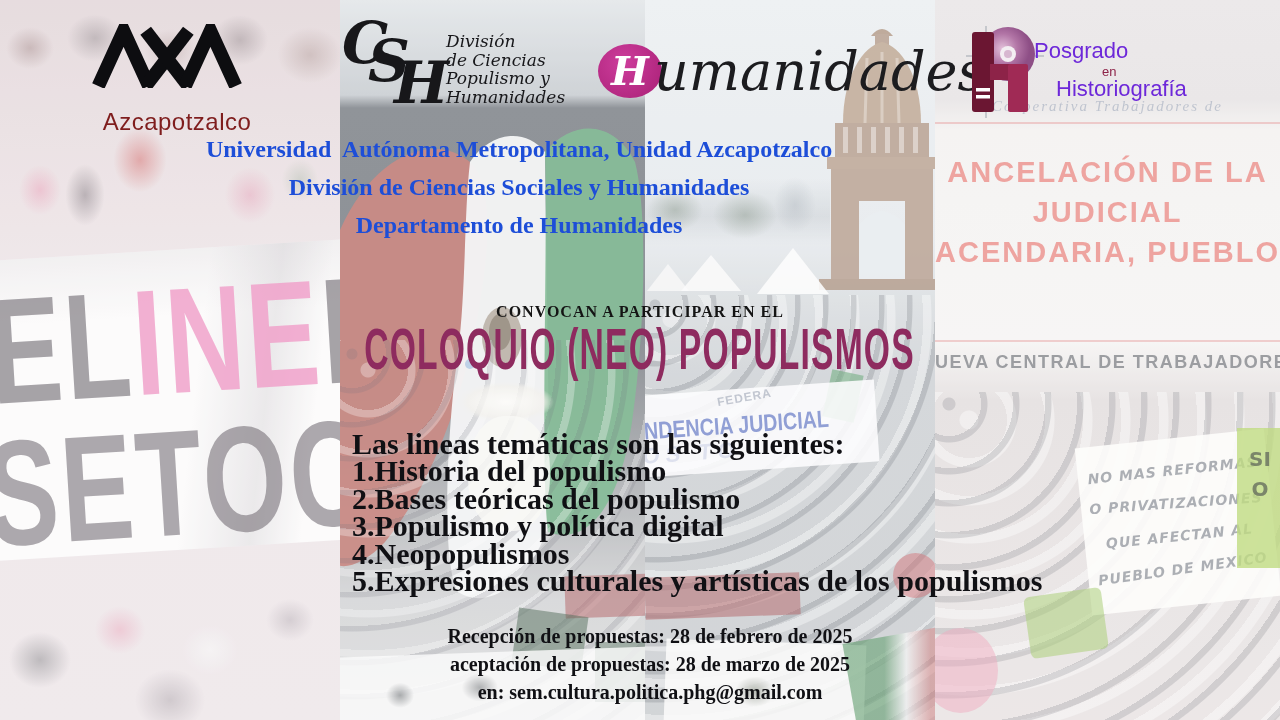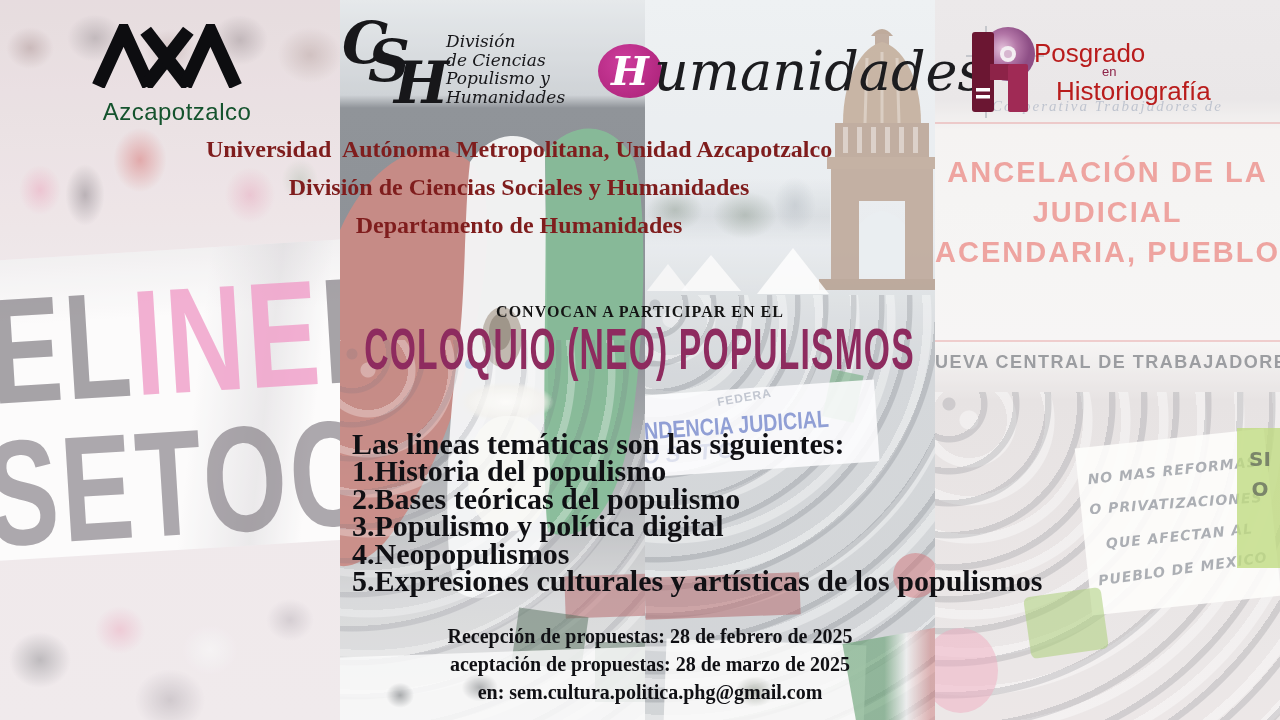--- a/index.html
+++ b/index.html
@@ -119,39 +119,39 @@
   .s4-green2{position:absolute;left:92px;top:592px;width:78px;height:62px;background:rgba(150,195,85,.55);transform:rotate(-8deg);border-radius:6px;}
   .s4-pink{position:absolute;left:-12px;top:628px;width:75px;height:85px;border-radius:50%;background:rgba(235,150,175,.5);}
 
   .veil{position:absolute;inset:0;background:rgba(255,255,255,.22);z-index:5;}
 
   
   .content{position:absolute;inset:0;z-index:10;}
 
   
   .uam-box{position:absolute;left:92px;top:24px;width:170px;}
-  .uam-label{margin-top:6px;text-align:center;font-family:"Liberation Sans",sans-serif;font-size:24px;
-    letter-spacing:.5px;color:#14532d;}
+  .uam-label{margin-top:16px;text-align:center;font-family:"Liberation Sans",sans-serif;font-size:24px;
+    letter-spacing:.5px;color:#7f1d1d;}
   .csh-box{position:absolute;left:342px;top:18px;width:230px;height:104px;font-family:"DejaVu Serif",serif;}
   .csh-letter{position:absolute;font-style:italic;font-weight:bold;font-size:58px;line-height:1;color:#17171a;}
   .csh-c{left:0;top:-4px;} .csh-s{left:26px;top:14px;} .csh-h{left:52px;top:36px;}
   .csh-lines{position:absolute;left:104px;top:14px;font-style:italic;font-size:17px;line-height:18.5px;color:#17171a;}
   .hum-box{position:absolute;left:598px;top:38px;width:280px;height:66px;}
   .hum-oval{position:absolute;left:0;top:6px;width:64px;height:54px;border-radius:50%;
     background:radial-gradient(circle at 40% 35%,#cd3d9c,#a81f75);text-align:center;}
   .hum-oval span{font-family:"DejaVu Serif",serif;font-style:italic;font-weight:bold;font-size:40px;color:#fff;line-height:54px;}
   .hum-rest{position:absolute;left:56px;top:2px;font-family:"DejaVu Serif",serif;font-style:italic;font-size:54px;color:#1c1c1f;}
   .pos-box{position:absolute;left:966px;top:26px;width:260px;height:92px;}
-  .pos-word{position:absolute;font-family:"Liberation Sans",sans-serif;color:#b91c1c;font-size:26px;}
+  .pos-word{position:absolute;font-family:"Liberation Sans",sans-serif;color:#6d28d9;font-size:22px;}
   .pos-w1{left:68px;top:12px;} .pos-w3{left:90px;top:50px;}
   .pos-w2{left:136px;top:38px;font-size:13px;color:#8d2348;}
 
   
   .heading{position:absolute;left:0;top:130px;width:1038px;text-align:center;
-    font-weight:bold;font-size:24px;line-height:38px;color:#7f1d1d;}
+    font-weight:bold;font-size:24px;line-height:38px;color:#1d4ed8;}
   .heading div{white-space:pre;}
 
   .kicker{position:absolute;left:0;top:303px;width:1280px;text-align:center;
     font-weight:bold;font-size:16px;letter-spacing:1px;color:#141414;}
   .title{position:absolute;left:0;top:320px;width:1280px;text-align:center;}
   .title span{display:inline-block;white-space:nowrap;transform:scaleX(.58);transform-origin:center top;
     font-family:"Liberation Sans",sans-serif;font-weight:bold;font-size:58px;letter-spacing:2px;color:#8e2b5f;line-height:1;}
 
   .themes{position:absolute;left:352px;top:430px;font-weight:bold;font-size:30px;line-height:27.4px;color:#101014;}
 

